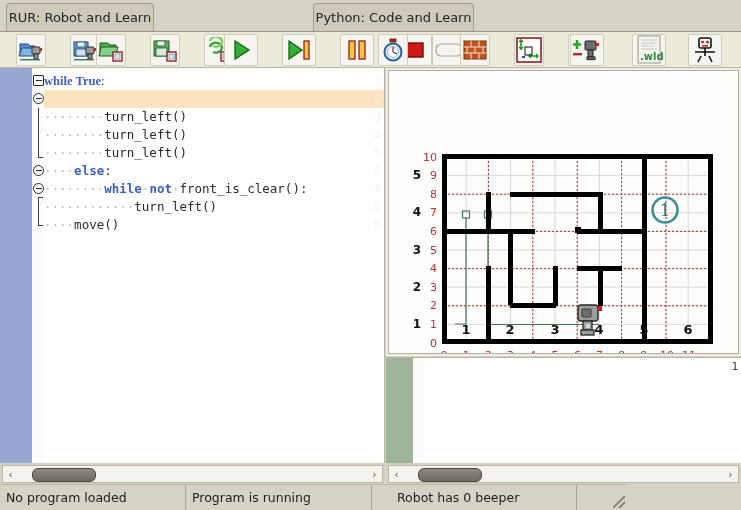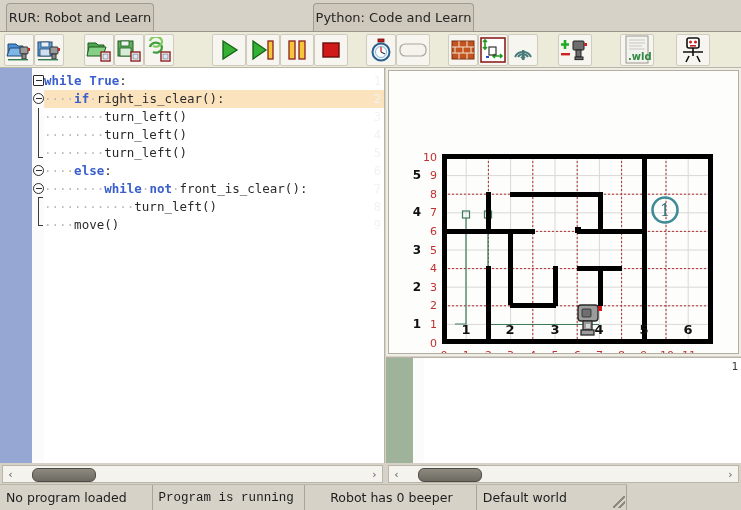--- a/index.html
+++ b/index.html
@@ -41,21 +41,21 @@
 
   
   .toolbar{
     position:absolute;left:0;top:32px;width:741px;height:36px;
     background:#ecead9;
     border-bottom:1px solid #b9b5a8;
     box-sizing:border-box;
   }
   .tgroup{position:absolute;top:1px;height:34px;display:flex;align-items:center;}
   .tbtn{
-    width:30px;height:32px;margin:0 0px;
+    width:30px;height:32px;margin:0 12px;
     background:#f6f5ef;
     border:1px solid #cfccbd;
     border-radius:2px;
     display:flex;align-items:center;justify-content:center;
     box-sizing:border-box;
     position:relative;
   }
   .tbtn.wide{width:34px;}
 
   
@@ -383,23 +383,22 @@
     <div class="fold" style="top:97px;"></div>
     <div class="fold" style="top:115px;"></div>
 
     <div class="vline" style="top:40px;height:50px;"></div>
     <div class="vtick" style="top:89px;"></div>
     <div class="vline" style="top:130px;height:28px;"></div>
     <div class="vtick" style="top:129px;"></div>
     <div class="vtick" style="top:157px;"></div>
 
     <div class="codearea">
-      <div class="cline" style="top:4px;"><span class="kw">while</span><span class="dot"> </span><span class="kw">True</span><span class="plain">:</span></div>
-
-      <div class="cline" style="top:22px;"><span class="dot">····</span><span class="kw">if</span><span class="dot">·</span><span class="plain">right_is_clear():</span></div>
+      <div class="cline" style="top:4px;font-family:Liberation Serif, serif;"><span class="kw">while</span><span class="dot"> </span><span class="kw">True</span><span class="plain">:</span></div>
+
 
       <div class="cline" style="top:40px;"><span class="dot">········</span><span class="plain">turn_left()</span></div>
 
       <div class="cline" style="top:58px;"><span class="dot">········</span><span class="plain">turn_left()</span></div>
 
       <div class="cline" style="top:76px;"><span class="dot">········</span><span class="plain">turn_left()</span></div>
 
       <div class="cline" style="top:94px;"><span class="dot">····</span><span class="kw">else</span><span class="plain">:</span></div>
 
       <div class="cline" style="top:112px;"><span class="dot">········</span><span class="kw">while</span><span class="dot">·</span><span class="kw">not</span><span class="dot">·</span><span class="plain">front_is_clear():</span></div>
@@ -576,19 +575,18 @@
   <div class="hscroll" style="left:388px;bottom:27px;width:351px;">
     <div class="sb-arrow">‹</div>
     <div class="sb-track">
       <div class="sb-thumb" style="left:14px;width:62px;"></div>
     </div>
     <div class="sb-arrow">›</div>
   </div>
 
   <div class="statusbar">
     <div class="scell" style="width:186px;">No program loaded</div>
-    <div class="scell" style="width:186px;font-family:Liberation Mono, monospace;">Program is running</div>
+    <div class="scell" style="width:186px;">Program is running</div>
     <div class="scell" style="width:186px;margin-left:19px;">Robot has 0 beeper</div>
-    <div class="scell" style="width:183px;">Default world</div>
     <div class="grip"></div>
   </div>
 
 </div>
 
 </body></html>

